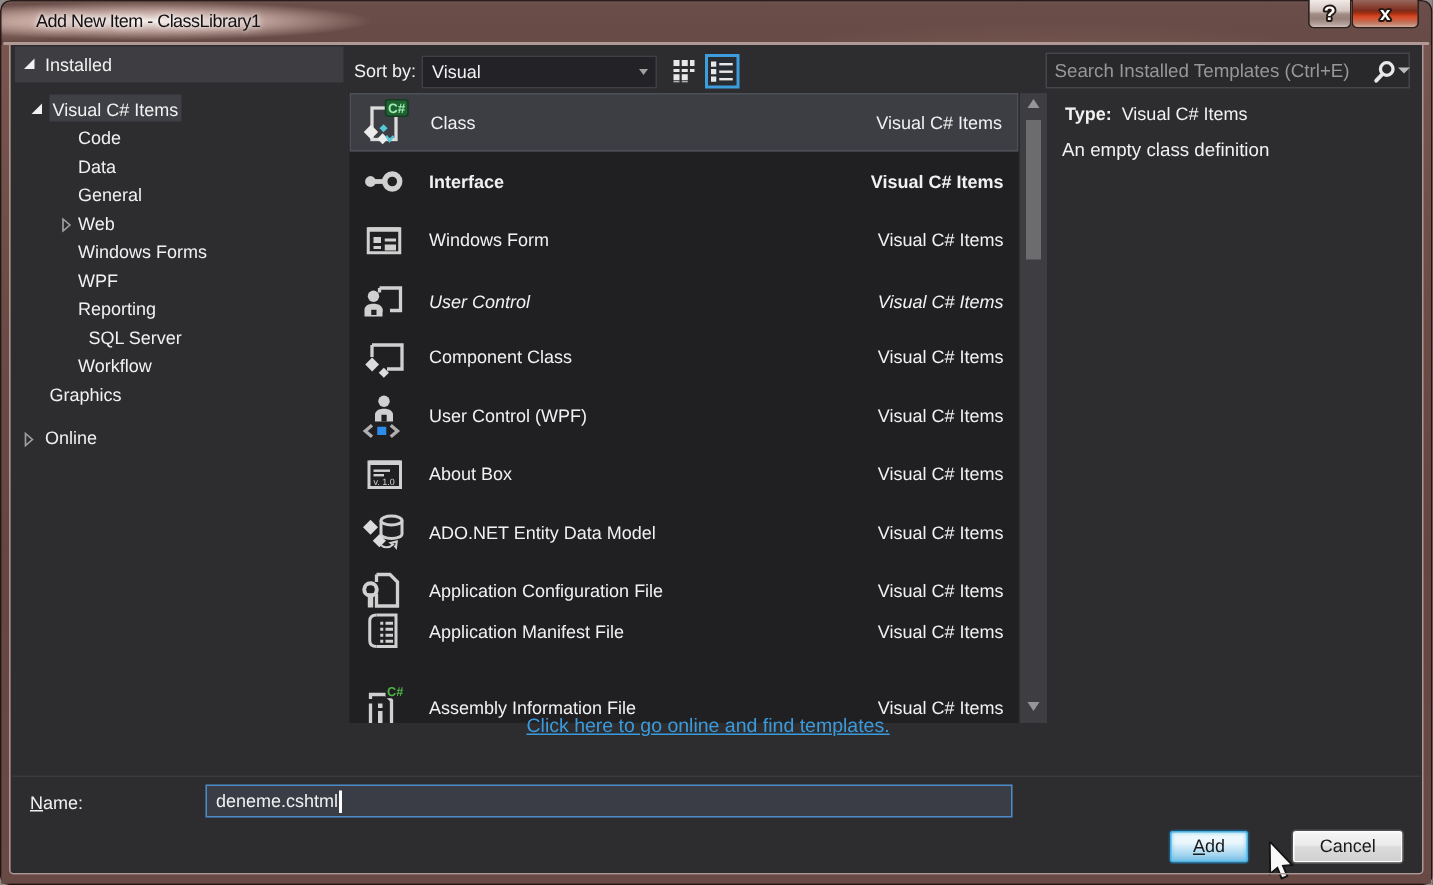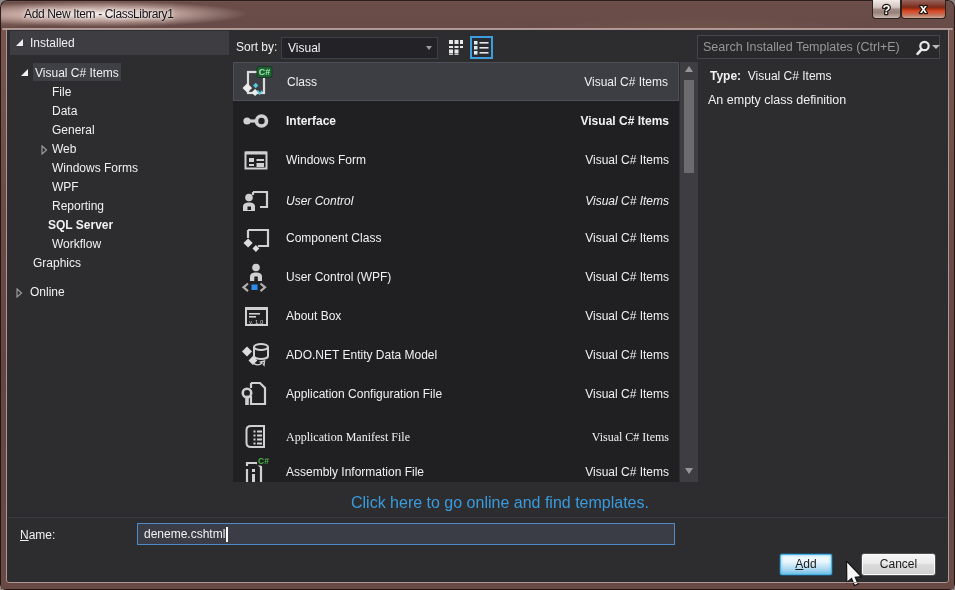--- a/index.html
+++ b/index.html
@@ -51,21 +51,21 @@
   .sarrow { position:absolute; left:0; width:18px; height:17px; text-align:center; }
 
   
   #search { left:697px; top:35px; width:243px; height:24px; background:#29292c; border:1px solid #45454c; }
   #searchtext { left:703px; top:40px; font-size:12.5px; color:#979797; }
   #typerow { left:710px; top:69px; font-size:12px; color:#f1f1f1; }
   #descrow { left:708px; top:93px; font-size:12.5px; color:#f1f1f1; }
 
   
   #sepline { left:8px; top:517px; width:939px; height:1px; background:#3a3a3e; }
-  #link { left:351px; top:494px; font-size:16px; color:#3a9bdc; }
+  #link { left:351px; top:476px; font-size:13px; color:#3a9bdc; text-decoration:underline; }
   #namelabel { left:20px; top:528px; font-size:12px; color:#f1f1f1; }
   #namebox { left:137px; top:523px; width:538px; height:22px; background:#3a3d45; border:1px solid #4d8ac8;
     font-size:12px; color:#f1f1f1; line-height:20px; padding-left:6px; }
   #caret { left:226px; top:527px; width:1.5px; height:15px; background:#fff; }
   .btn { position:absolute; top:553px; height:23px; border:1px solid #303030; border-radius:3px;
     font-size:12px; color:#1a1a1a; text-align:center; line-height:21px; }
   #btnadd { left:779px; width:54px;
     background:linear-gradient(180deg,#f4fbfe 0%,#e9f6fc 38%,#d2ebf8 50%,#abd9f1 72%,#84c4e8 92%,#79bde5 100%);
     box-shadow: inset 0 0 0 1px #49b0e2, inset 0 0 3px 1px rgba(90,190,235,0.8); border-color:#234d68; }
   #btncancel { left:861px; width:75px;
@@ -86,30 +86,30 @@
     </svg></div>
 <div class="abs" id="btnclose"><svg width="43" height="17" viewBox="0 0 43 17">
       <text x="21.5" y="13" text-anchor="middle" font-family="Liberation Sans, sans-serif" font-size="12.5" font-weight="bold" fill="#ffffff" stroke="#241813" stroke-width="2.6" paint-order="stroke" stroke-linejoin="round">x</text>
     </svg></div>
 
 <div class="abs" id="lefthdr"></div>
 <div class="abs treerow" style="left:16px; top:34px; font-size:12px;"><span style="display:inline-block;vertical-align:1px;" class="glyphE"></span><span style="margin-left:7px;">Installed</span></div>
 
 <div class="abs tsel" style="left:33px; top:63px; width:88px; height:18px;"></div>
 <div class="abs treerow" style="left:21px; top:64px;"><span class="glyphE" style="display:inline-block;vertical-align:1px;"></span><span style="margin-left:7px;">Visual C# Items</span></div>
-<div class="abs treerow" style="left:52px; top:83px;">File</div>
+<div class="abs treerow" style="left:52px; top:83px;">Code</div>
 <div class="abs treerow" style="left:52px; top:102px;">Data</div>
 <div class="abs treerow" style="left:52px; top:121px;">General</div>
 <div class="abs treerow" style="left:52px; top:140px;"><svg style="position:absolute;left:-11px;top:5px;" width="7" height="10" viewBox="0 0 7 10">
       <path d="M1 1 L5.6 5 L1 9 Z" fill="none" stroke="#a0a0a0" stroke-width="1.1"></path>
     </svg>Web</div>
 <div class="abs treerow" style="left:52px; top:159px;">Windows Forms</div>
 <div class="abs treerow" style="left:52px; top:178px;">WPF</div>
 <div class="abs treerow" style="left:52px; top:197px;">Reporting</div>
-<div class="abs treerow" style="left:48px; top:216px;font-weight:bold;">SQL Server</div>
+<div class="abs treerow" style="left:59px; top:216px;">SQL Server</div>
 <div class="abs treerow" style="left:52px; top:235px;">Workflow</div>
 <div class="abs treerow" style="left:33px; top:254px;">Graphics</div>
 <div class="abs treerow" style="left:30px; top:283px;"><svg style="position:absolute;left:-14px;top:5px;" width="7" height="10" viewBox="0 0 7 10">
       <path d="M1 1 L5.6 5 L1 9 Z" fill="none" stroke="#a0a0a0" stroke-width="1.1"></path>
     </svg>Online</div>
 
 <div class="abs" id="sortlabel">Sort by:</div>
 <div class="abs" id="combo">Visual</div>
 <div class="abs" id="comboarrow"></div>
 <svg class="abs" style="left:448px;top:39px;" width="16" height="16" viewBox="0 0 16 16">
@@ -232,21 +232,21 @@
       <svg class="licon" width="32" height="32" viewBox="0 0 32 32">
         <path d="M11 5 h9 l5 5 v16 h-14 v-8" fill="none" stroke="#d0d0d0" stroke-width="2.2"></path>
 <path d="M11 5 v5" stroke="#d0d0d0" stroke-width="2.2"></path>
 <circle cx="7" cy="15" r="4.2" fill="none" stroke="#d0d0d0" stroke-width="2.6"></circle>
 <rect x="5.2" y="17.5" width="3.6" height="9.5" fill="#d0d0d0"></rect>
 <rect x="4.7" y="12.8" width="4.5" height="4.5" fill="#202023"></rect>
       </svg>
       <div class="lname">Application Configuration File</div>
       <div class="lright">Visual C# Items</div>
     </div>
-<div class="lrow" style="top:356px;font-family:Liberation Serif, serif;">
+<div class="lrow" style="top:340px;">
       <svg class="licon" width="32" height="32" viewBox="0 0 32 32">
         <path d="M11 5 h13 v21 h-13" fill="none" stroke="#d0d0d0" stroke-width="2"></path>
 <path d="M11 5 c-2.8 0 -4.5 1.5 -4.5 4 v13 c0 2.5 1.5 4 4.5 4" fill="none" stroke="#d0d0d0" stroke-width="2"></path>
 <rect x="13.5" y="9.5" width="2" height="2" fill="#d0d0d0"></rect>
         <rect x="17" y="9.5" width="5" height="2" fill="#d0d0d0"></rect>
 <rect x="13.5" y="13.5" width="2" height="2" fill="#d0d0d0"></rect>
         <rect x="17" y="13.5" width="5" height="2" fill="#d0d0d0"></rect>
 <rect x="13.5" y="17.5" width="2" height="2" fill="#d0d0d0"></rect>
         <rect x="17" y="17.5" width="5" height="2" fill="#d0d0d0"></rect>
 <rect x="13.5" y="21.5" width="2" height="2" fill="#d0d0d0"></rect>

